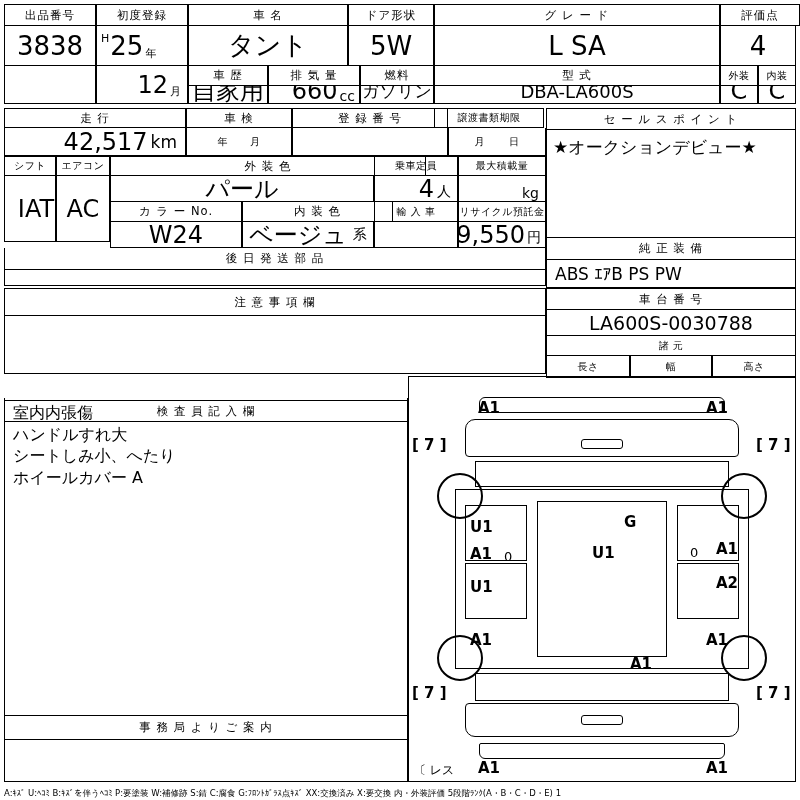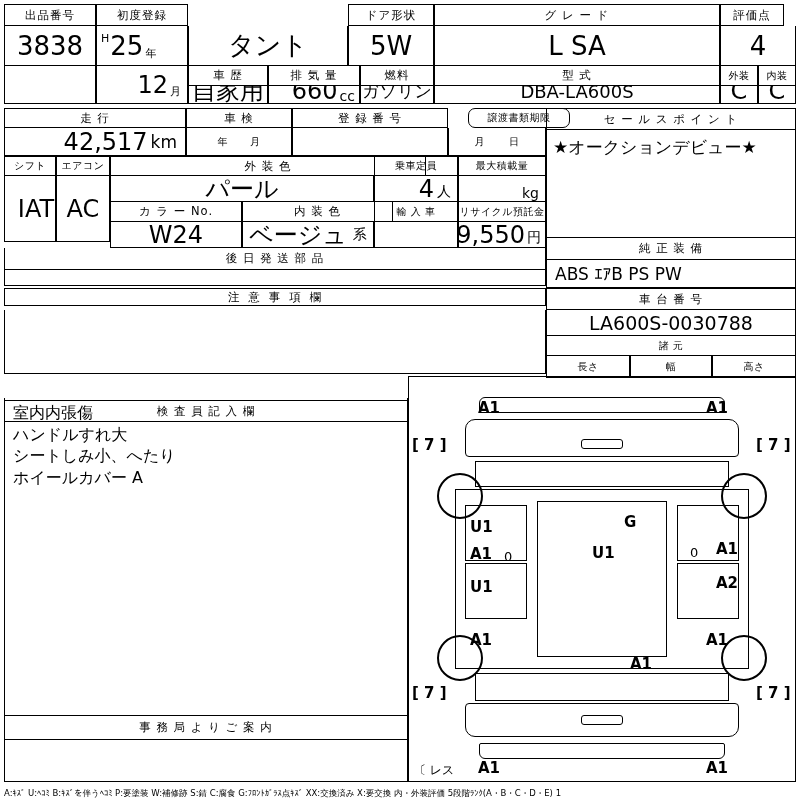--- a/index.html
+++ b/index.html
@@ -45,39 +45,42 @@
 
   <div class="bx" style="left:96px;top:4px;width:92px;height:22px;">
     <span class="lbl">初度登録</span>
   </div>
   <div class="bx nb-t" style="left:96px;top:26px;width:92px;height:40px;justify-content:flex-start;padding-left:4px;">
     <span style="font-size:11px;align-self:flex-start;margin-top:6px;">H</span>
     <span class="val-xl" style="margin-left:1px;">25</span>
     <span style="font-size:11px;align-self:flex-end;margin-bottom:4px;margin-left:2px;">年</span>
   </div>
 
+  <div class="bx" style="left:188px;top:4px;width:160px;height:22px;">
+    <span class="lbl">車 名</span>
+  </div>
   <div class="bx nb-t" style="left:188px;top:26px;width:160px;height:40px;">
     <span class="val-xl">タント</span>
   </div>
 
   <div class="bx" style="left:348px;top:4px;width:86px;height:22px;">
     <span class="lbl">ドア形状</span>
   </div>
   <div class="bx nb-t" style="left:348px;top:26px;width:86px;height:40px;">
     <span class="val-xl">5W</span>
   </div>
 
   <div class="bx" style="left:434px;top:4px;width:286px;height:22px;">
     <span class="lbl">グ レ ー ド</span>
   </div>
   <div class="bx nb-t" style="left:434px;top:26px;width:286px;height:40px;">
     <span class="val-xl">L  SA</span>
   </div>
 
-  <div class="bx" style="left:720px;top:4px;width:64px;height:22px;">
+  <div class="bx" style="left:720px;top:4px;width:80px;height:22px;">
     <span class="lbl">評価点</span>
   </div>
   <div class="bx nb-t" style="left:720px;top:26px;width:76px;height:40px;">
     <span class="val-xl">4</span>
   </div>
 
   <div class="bx nb-t" style="left:96px;top:66px;width:92px;height:38px;justify-content:flex-end;padding-right:6px;">
     <span class="val-lg">12</span>
     <span style="font-size:11px;align-self:flex-end;margin-bottom:4px;margin-left:2px;">月</span>
   </div>
@@ -140,21 +143,21 @@
   <div class="bx nb-t" style="left:186px;top:128px;width:106px;height:28px;justify-content:center;">
     <span class="lbl-s" style="margin-right:22px;">年</span>
     <span class="lbl-s">月</span>
   </div>
 
   <div class="bx" style="left:292px;top:108px;width:156px;height:20px;">
     <span class="lbl">登 録 番 号</span>
   </div>
   <div class="bx nb-t" style="left:292px;top:128px;width:156px;height:28px;"></div>
 
-  <div class="bx" style="left:468px;top:108px;width:102px;height:20px;border-radius:7px;">
+  <div class="bx" style="left:434px;top:108px;width:110px;height:20px;">
     <span class="lbl-s">譲渡書類期限</span>
   </div>
   <div class="bx nb-t" style="left:448px;top:128px;width:98px;height:28px;">
     <span class="lbl-s" style="margin-right:24px;">月</span>
     <span class="lbl-s">日</span>
   </div>
 
   <div class="bx" style="left:4px;top:156px;width:52px;height:20px;">
     <span class="lbl-s">シフト</span>
   </div>
@@ -211,21 +214,21 @@
   <div class="bx nb-t" style="left:458px;top:222px;width:88px;height:26px;justify-content:flex-end;padding-right:4px;">
     <span class="val-lg">9,550</span>
     <span class="sub" style="margin-left:2px;position:relative;top:3px;">円</span>
   </div>
 
   <div class="bx nb-t" style="left:4px;top:248px;width:542px;height:22px;">
     <span class="lbl">後 日 発 送 部 品</span>
   </div>
   <div class="bx nb-t" style="left:4px;top:270px;width:542px;height:16px;"></div>
 
-  <div class="bx" style="left:4px;top:288px;width:542px;height:18px;font-family:Liberation Mono, monospace;">
+  <div class="bx" style="left:4px;top:288px;width:542px;height:28px;">
     <span class="lbl">注 意 事 項 欄</span>
   </div>
   <div class="bx nb-t" style="left:4px;top:310px;width:542px;height:64px;"></div>
 
   <div class="bx" style="left:546px;top:108px;width:250px;height:22px;">
     <span class="lbl">セ ー ル ス ポ イ ン ト</span>
   </div>
   <div class="bx nb-t" style="left:546px;top:130px;width:250px;height:108px;align-items:flex-start;justify-content:flex-start;padding:6px 6px;">
     <span style="font-size:17px;">★オークションデビュー★</span>
   </div>

